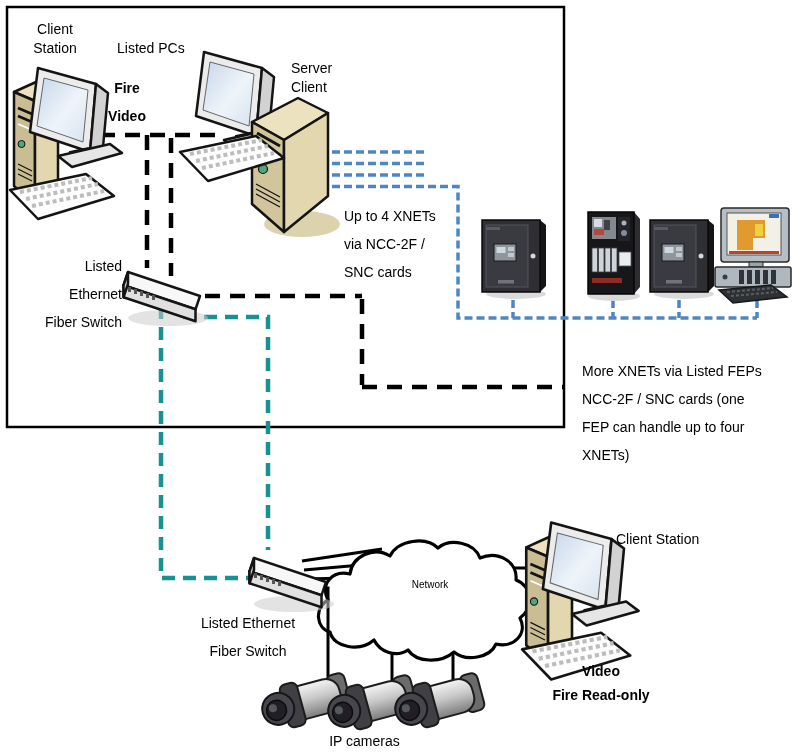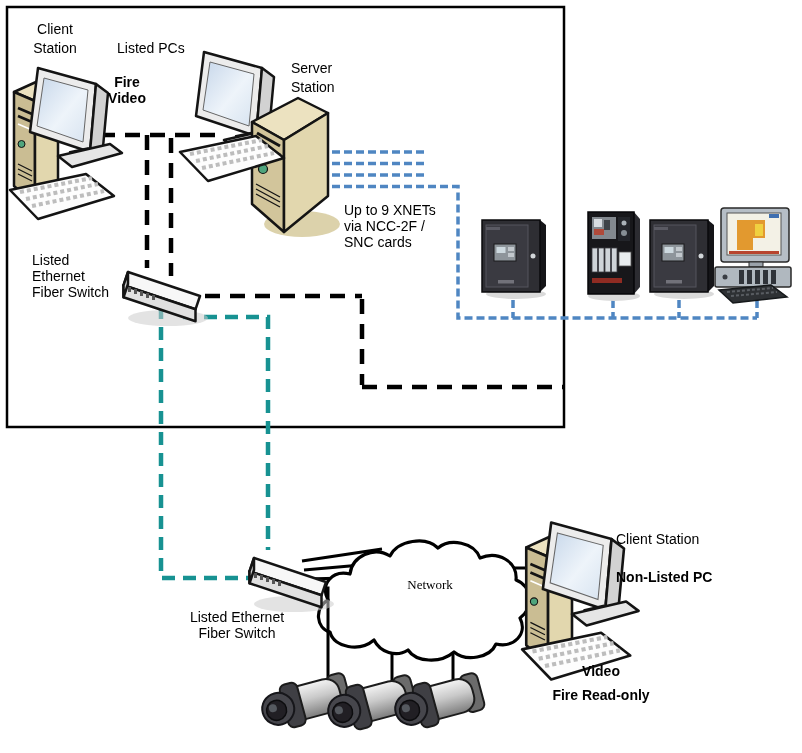--- a/index.html
+++ b/index.html
@@ -5,23 +5,23 @@
   :root{
     --line-black:#000000; --line-teal:#179292; --line-blue:#4f86c2;
     --pc-beige:#d5c89f; --pc-beige-light:#ece2c0; --pc-beige-side:#e2d7ae;
     --panel-dark:#2e2e33; --bg:#ffffff;
   }
   html,body{margin:0;padding:0;background:#888;}
   #canvas{position:relative;width:802px;height:753px;background:var(--bg);
     font-family:"Liberation Sans","DejaVu Sans",sans-serif;color:#000;overflow:hidden;}
   #art{position:absolute;left:0;top:0;}
   .lbl{position:absolute;font-size:14px;line-height:19px;white-space:pre-line;}
-  .c{text-align:center;} .r{text-align:left;} .b{font-weight:bold;}
-  .lh20{line-height:16px;} .lh24{line-height:24px;}
-  .net{font-size:13px;font-family:Liberation Serif, serif;}
+  .c{text-align:center;} .r{text-align:right;} .b{font-weight:bold;}
+  .lh20{line-height:28px;} .lh24{line-height:24px;}
+  .net{font-size:10px;}
   
   .bd{stroke:var(--line-black);stroke-width:4.5;fill:none;stroke-dasharray:15 10;}
   .tl{stroke:var(--line-teal);stroke-width:4.5;fill:none;stroke-dasharray:13 8;}
   .bl{stroke:var(--line-blue);stroke-width:3.5;fill:none;stroke-dasharray:8 4;}
   .sl{stroke:var(--line-black);stroke-width:3;fill:none;}
   .ol{stroke:#141414;stroke-width:2.5;stroke-linejoin:round;} .beigeL{fill:var(--pc-beige-light);} .beigeS{fill:var(--pc-beige-side);}
   .pnl{fill:var(--panel-dark);}
 </style>
 </head>
 <body>
@@ -243,39 +243,43 @@
 
 <div class="lbl c" style="left:14px;top:20px;width:82px;">Client
 Station</div>
 
 <div class="lbl" style="left:117px;top:39px;width:95px;">Listed PCs</div>
 
 <div class="lbl c b lh20" style="left:96px;top:74px;width:62px;">Fire
 Video</div>
 
 <div class="lbl" style="left:291px;top:59px;width:75px;">Server
-Station</div>
-
-<div class="lbl lh20" style="left:344px;top:202px;width:125px;">Up to 9 XNETs
+Client</div>
+
+<div class="lbl lh20" style="left:344px;top:202px;width:125px;">Up to 4 XNETs
 via NCC-2F /
 SNC cards</div>
 
 <div class="lbl r lh20" style="left:32px;top:252px;width:90px;">Listed
 Ethernet
 Fiber Switch</div>
 
-
-
-<div class="lbl c lh20" style="left:171px;top:609px;width:132px;">Listed Ethernet
+<div class="lbl lh20" style="left:582px;top:357px;width:220px;">More XNETs via Listed FEPs
+NCC-2F / SNC cards (one
+FEP can handle up to four
+XNETs)</div>
+
+
+<div class="lbl c lh20" style="left:182px;top:609px;width:132px;">Listed Ethernet
 Fiber Switch</div>
 
 <div class="lbl c net" style="left:384px;top:575px;width:92px;">Network</div>
 
 <div class="lbl" style="left:616px;top:511px;width:140px;">
   <span style="display:block;">Client Station</span>
-  <span class="b" style="display:block;">Non-Listed PC</span>
 </div>
 
 <div class="lbl c b lh24" style="left:537px;top:659px;width:128px;">Video
 Fire Read-only</div>
 
+<div class="lbl c" style="left:297px;top:732px;width:135px;">IP cameras</div>
 
 </div>
 
 </body></html>

